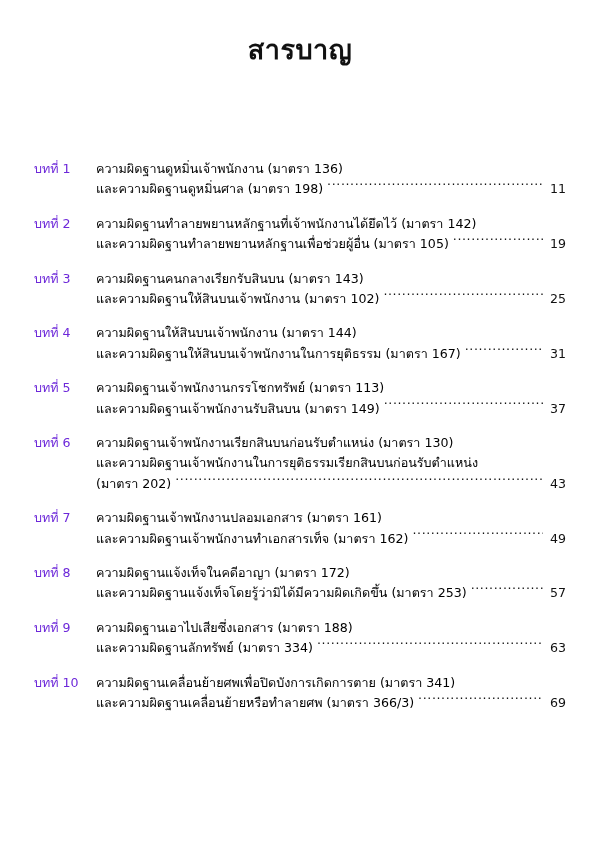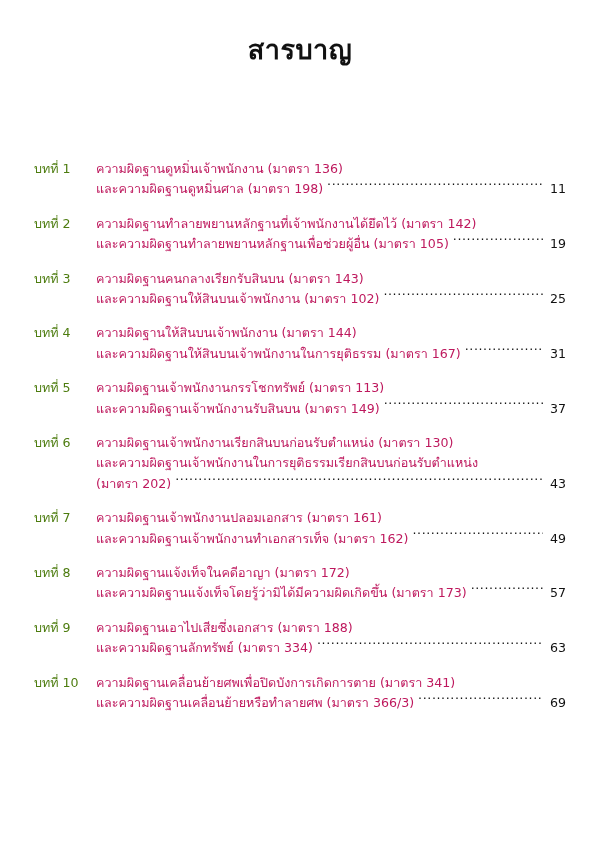--- a/index.html
+++ b/index.html
@@ -37,35 +37,35 @@
   .toc-entry {
     display: flex;
     align-items: flex-start;
     margin-bottom: 14px;
     font-size: 12.6px;
     line-height: 1.62;
   }
   .toc-entry .chapter-label {
     flex: 0 0 62px;
     width: 62px;
-    color: #4d7c0f;
+    color: #6d28d9;
     white-space: nowrap;
   }
   .toc-entry .entry-body {
     flex: 1 1 auto;
     min-width: 0;
   }
   .entry-line {
     display: flex;
     align-items: baseline;
     width: 100%;
   }
   .entry-text {
     white-space: nowrap;
-    color: #be185d;
+    color: #000000;
   }
   .leader {
     flex: 1 1 auto;
     min-width: 6px;
     position: relative;
     height: 1em;
     overflow: hidden;
     margin: 0 3px 0 4px;
   }
   .leader::after {
@@ -187,21 +187,21 @@
           </div>
         </div>
       </div>
       <div class="toc-entry">
         <div class="chapter-label">บทที่ 8</div>
         <div class="entry-body">
           <div class="entry-line no-leader">
             <span class="entry-text">ความผิดฐานแจ้งเท็จในคดีอาญา (มาตรา 172)</span>
           </div>
           <div class="entry-line">
-            <span class="entry-text">และความผิดฐานแจ้งเท็จโดยรู้ว่ามิได้มีความผิดเกิดขึ้น (มาตรา 173)</span>
+            <span class="entry-text">และความผิดฐานแจ้งเท็จโดยรู้ว่ามิได้มีความผิดเกิดขึ้น (มาตรา 253)</span>
             <span class="leader"></span>
             <span class="page-num">57</span>
           </div>
         </div>
       </div>
       <div class="toc-entry">
         <div class="chapter-label">บทที่ 9</div>
         <div class="entry-body">
           <div class="entry-line no-leader">
             <span class="entry-text">ความผิดฐานเอาไปเสียซึ่งเอกสาร (มาตรา 188)</span>

